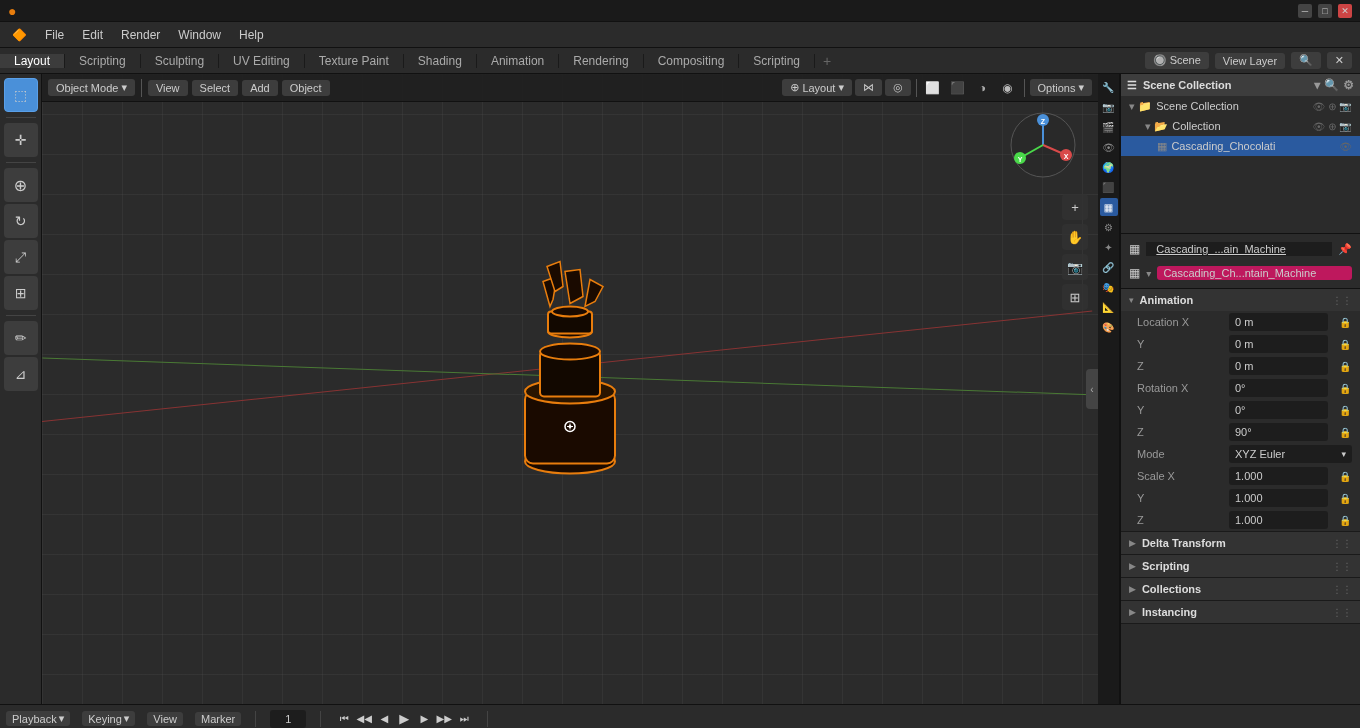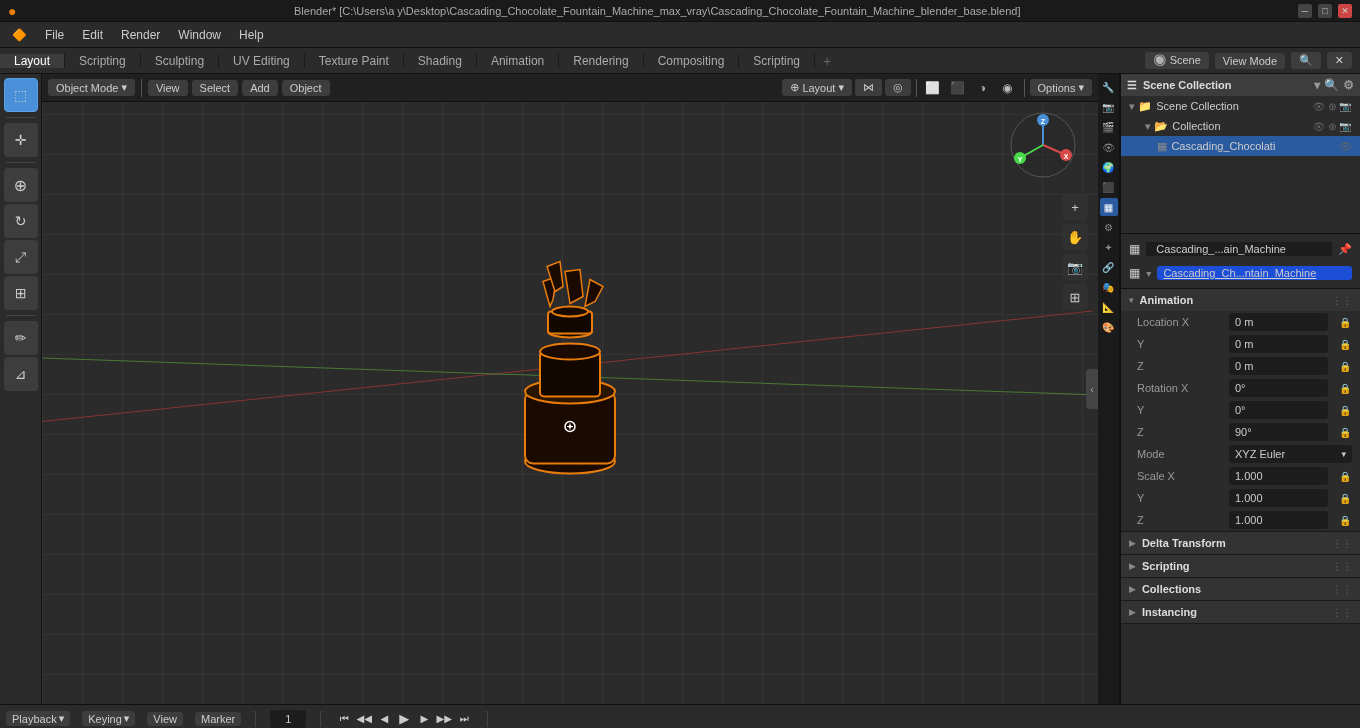--- a/index.html
+++ b/index.html
@@ -425,21 +425,20 @@
       color: #ccc;
     }
   </style>
 </head>
 <body>
 
 <div id="titlebar">
   <div style="display:flex;align-items:center;gap:6px;">
     <span style="font-size:14px;color:#e87d0d;">●</span>
   </div>
-  <div class="title">Blender* [C:\Users\a y\Desktop\Cascading_Chocolate_Fountain_Machine_max_vray\Cascading_Chocolate_Fountain_Machine_blender_base.blend]</div>
   <div class="win-controls">
     <div class="win-btn">─</div>
     <div class="win-btn">□</div>
     <div class="win-btn" style="background:#c44;">✕</div>
   </div>
 </div>
 
 <div id="menubar">
   <div class="menu-item">🔶</div>
   <div class="menu-item">File</div>
@@ -460,21 +459,21 @@
   <div class="tab">Rendering</div>
   <div class="tab">Compositing</div>
   <div class="tab">Scripting</div>
   <div class="tab-add">+</div>
   <div class="tab-right">
     <div class="tab-right-btn">
       <span>🔘</span>
       <span>Scene</span>
     </div>
     <div class="tab-right-btn">
-      <span>View Mode</span>
+      <span>View Layer</span>
     </div>
     <div class="tab-right-btn">🔍</div>
     <div class="tab-right-btn">✕</div>
   </div>
 </div>
 
 <div id="main">
 
   <div id="left-toolbar">
     <div class="tool-btn active">⬚</div>
@@ -657,27 +656,27 @@
           <span class="oi-name">Cascading_Chocolati</span>
           <div class="oi-icons">
             <span class="oi-eye">👁</span>
           </div>
         </div>
       </div>
 
       <div style="background:#2b2b2b;border-bottom:1px solid #111;padding:4px 8px;">
         <div style="display:flex;align-items:center;gap:6px;height:22px;">
           <span style="font-size:12px;">▦</span>
-          <span style="flex:1;background:#1d1d1d;border-radius:0;padding:1px 10px;font-size:11px;">Cascading_...ain_Machine</span>
+          <span style="flex:1;background:#1d1d1d;border-radius:0;padding:1px 10px;font-size:11px;text-decoration:underline;">Cascading_...ain_Machine</span>
           <span style="font-size:11px;color:#666;">📌</span>
         </div>
         <div style="display:flex;align-items:center;gap:6px;height:22px;margin-top:2px;">
           <span style="font-size:12px;">▦</span>
           <span style="font-size:10px;color:#888;">▾</span>
-          <span style="flex:1;background:#1d4ed8;border-radius:3px;padding:1px 6px;font-size:11px;text-decoration:underline;">Cascading_Ch...ntain_Machine</span>
+          <span style="flex:1;background:#be185d;border-radius:3px;padding:1px 6px;font-size:11px;">Cascading_Ch...ntain_Machine</span>
         </div>
       </div>
 
       <div id="properties">
 
         <div class="prop-section">
           <div class="prop-section-header">
             <span class="psh-arrow">▾</span>
             <span class="psh-title">Animation</span>
             <div class="psh-right">

